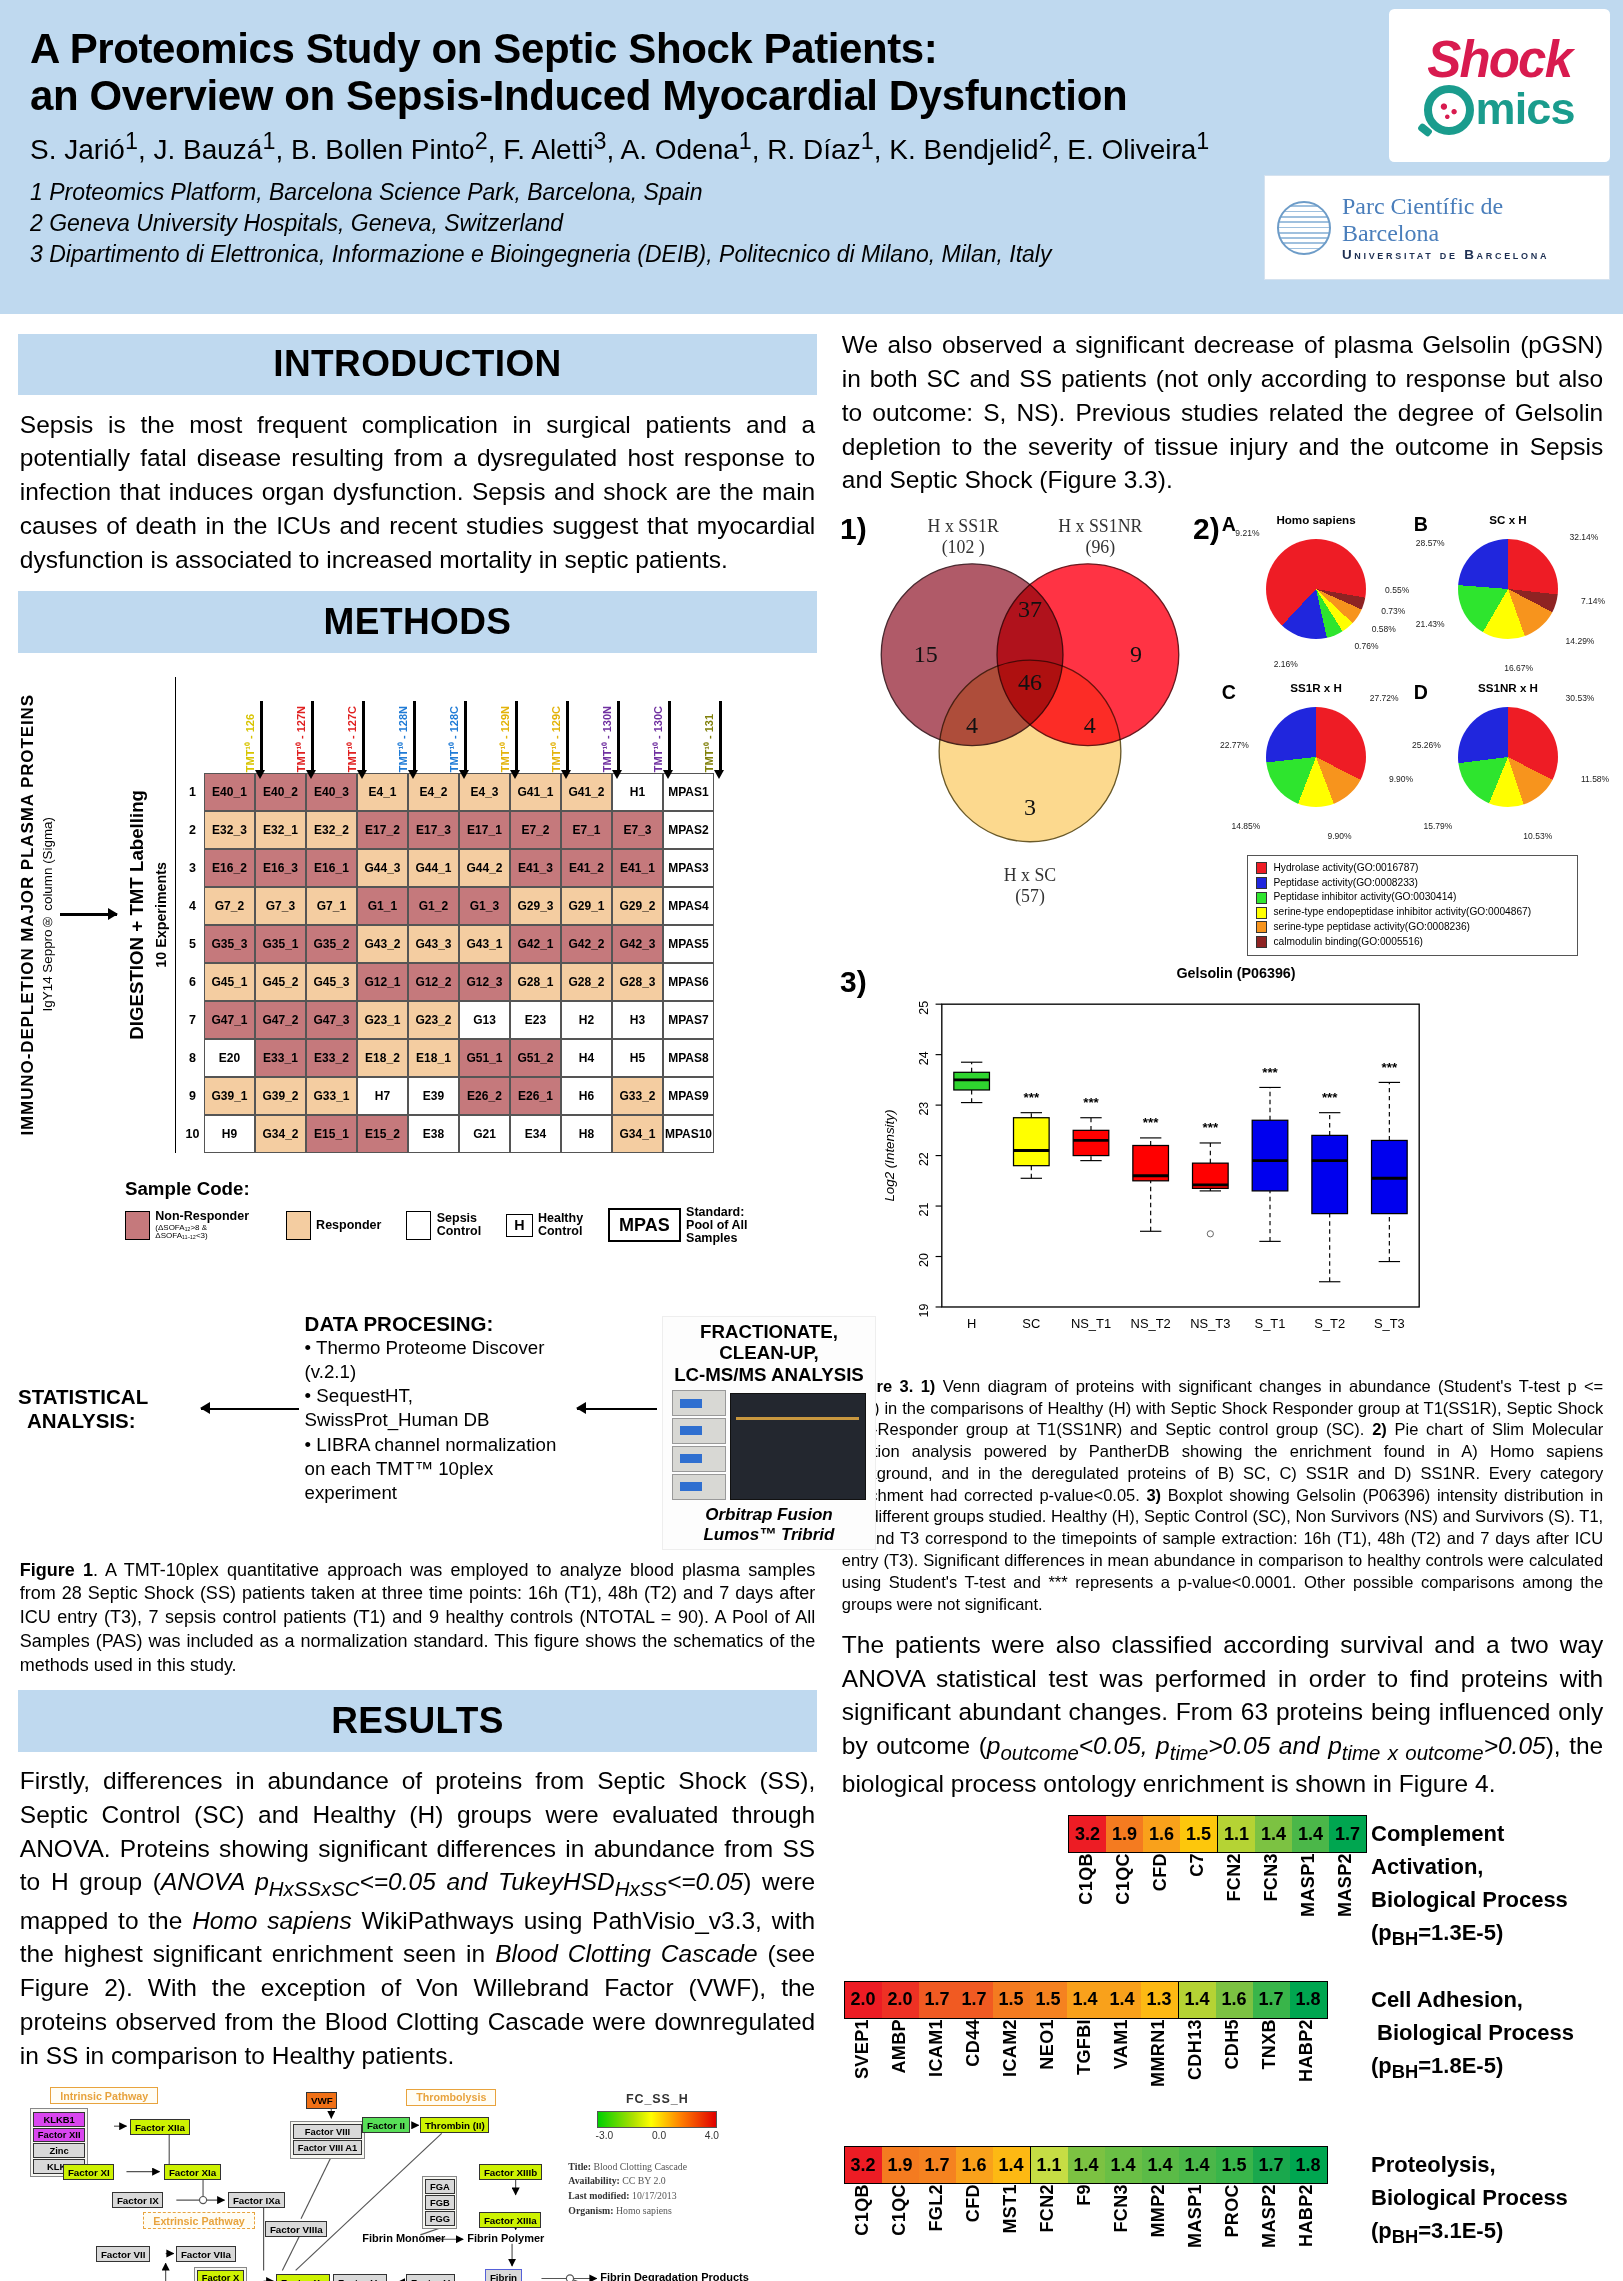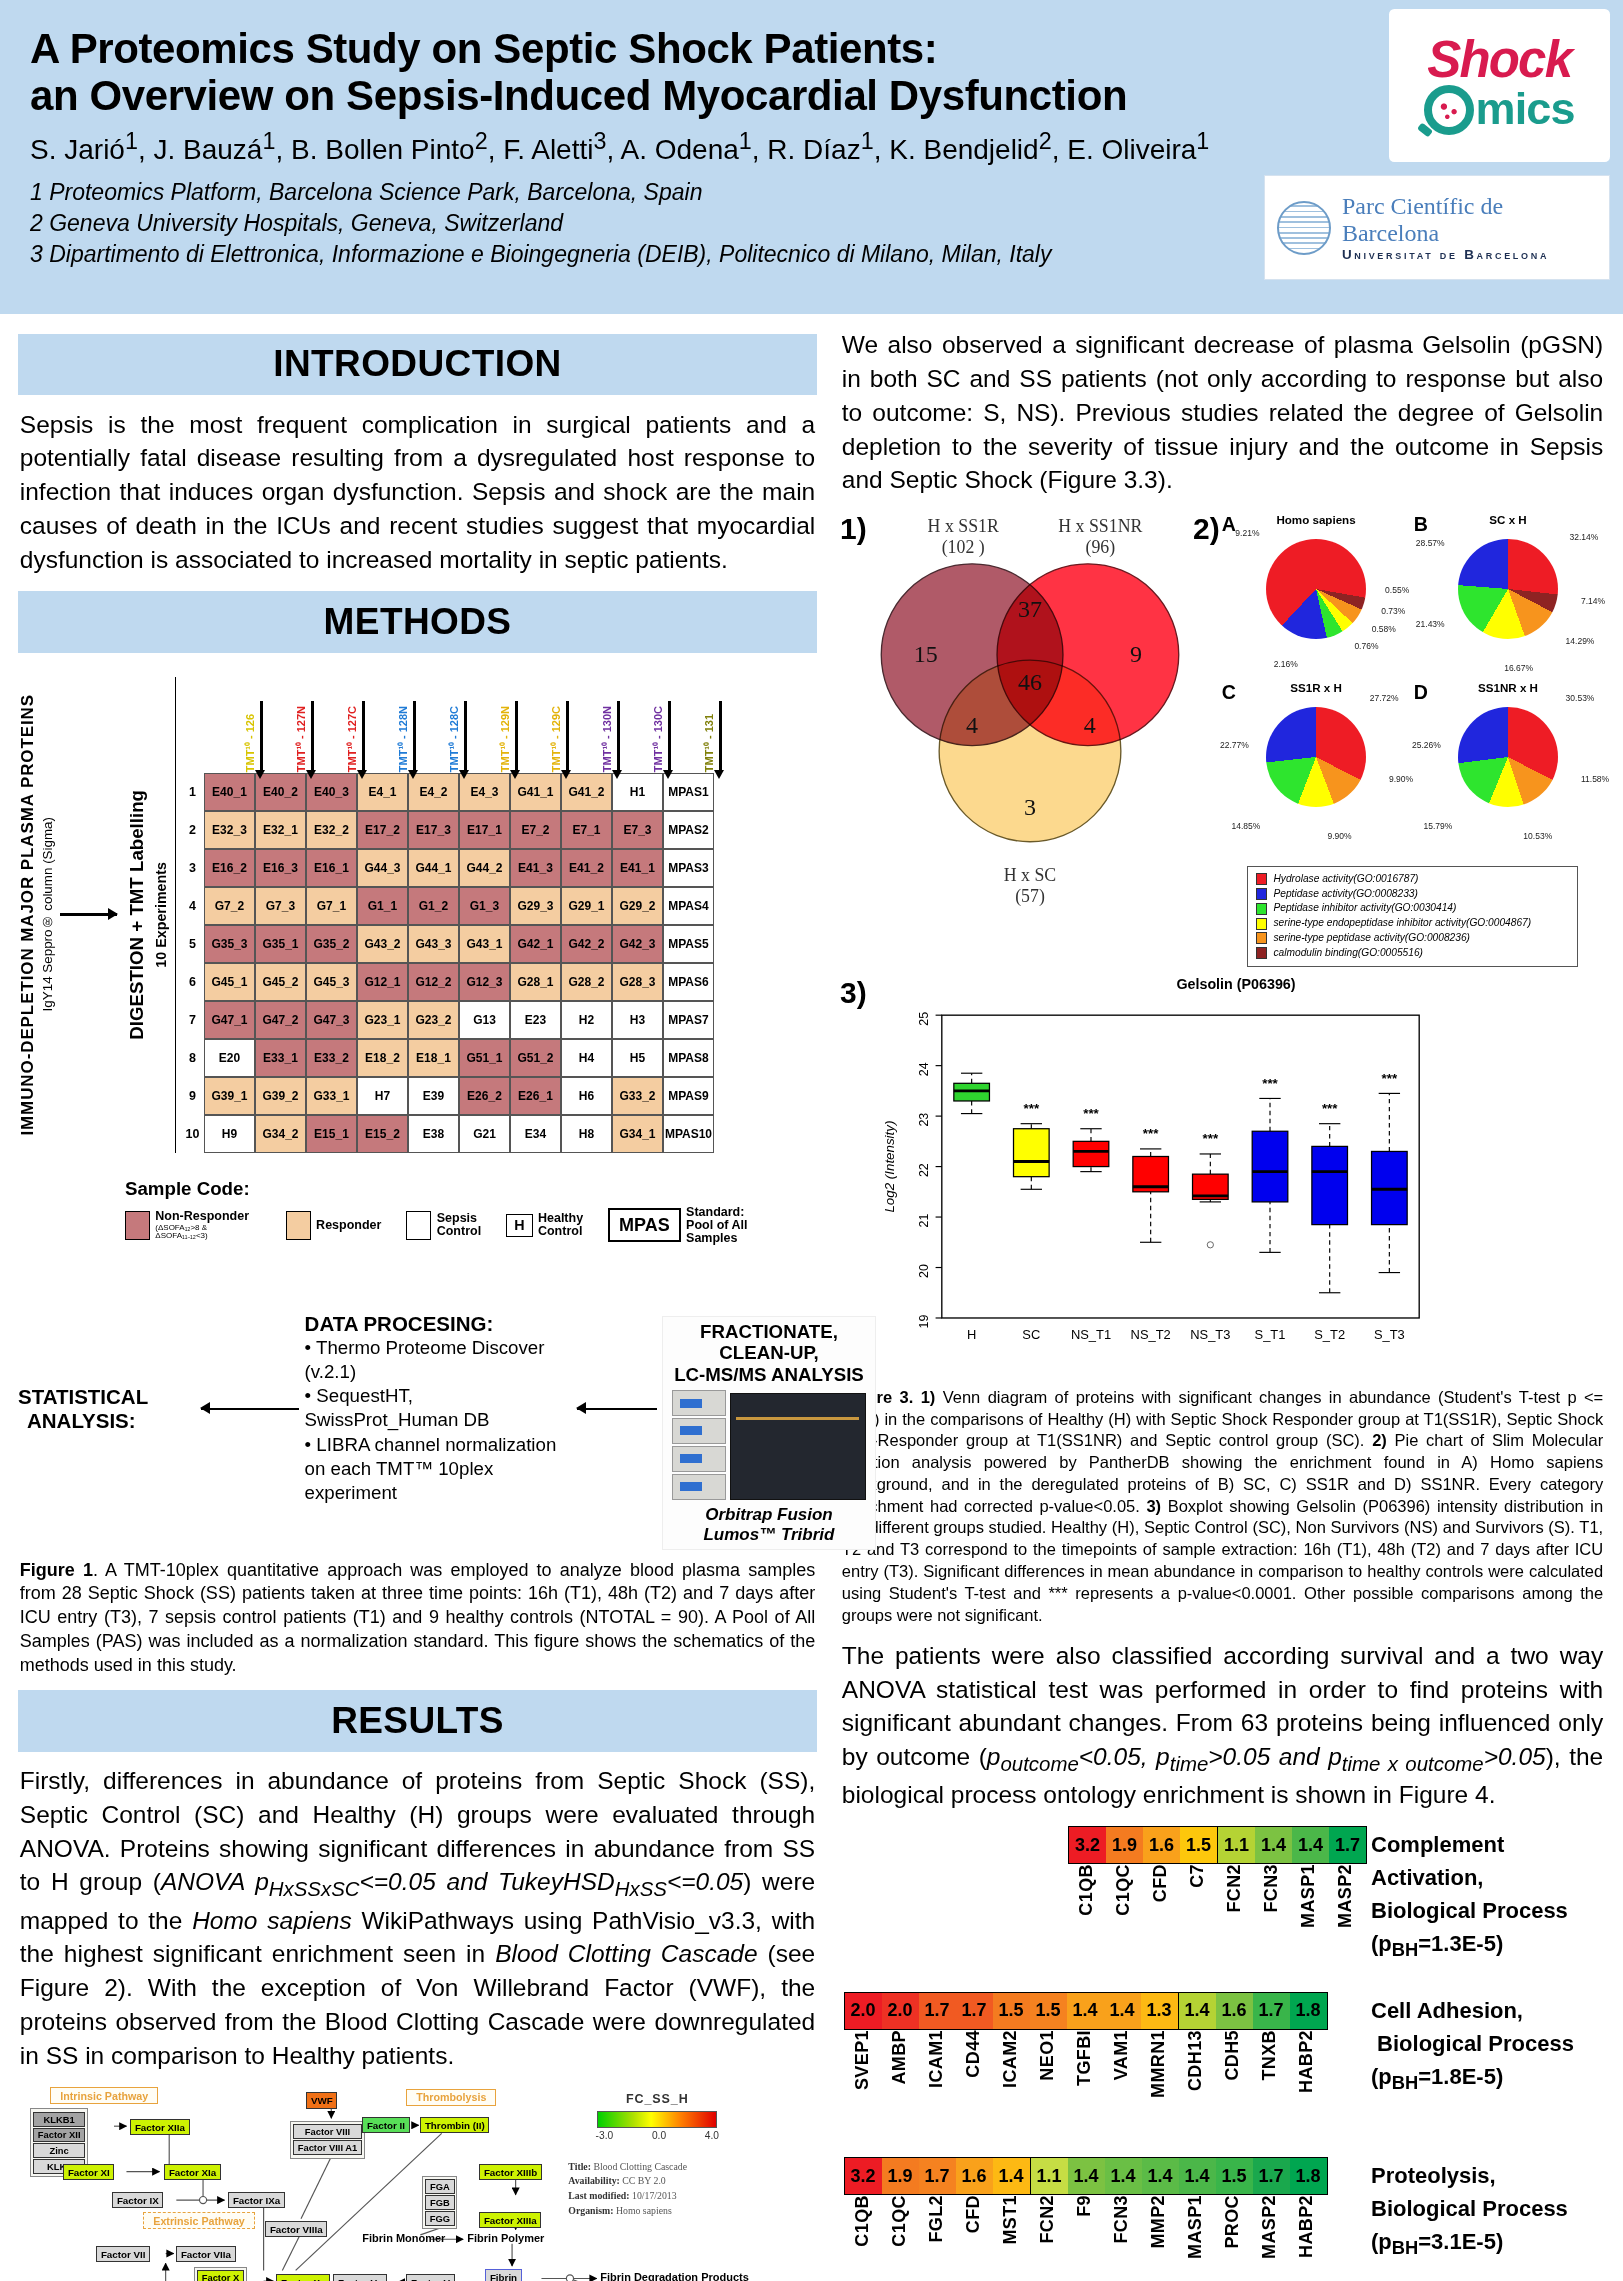--- a/index.html
+++ b/index.html
@@ -84,21 +84,21 @@
   .pathway{position:relative;width:784px;height:358px;margin:1.8px 0 0 5.3px;font-family:"Liberation Sans",sans-serif;}
   .pn{position:absolute;font-size:9.8px;font-weight:bold;border:1.3px solid #333;text-align:center;
       padding:1.8px 3.6px;background:#d9d9d9;white-space:nowrap;box-sizing:border-box;}
   .pn.g{background:#58de58;} .pn.c{background:#cdf202;} .pn.o{background:#f07016;} 
   .pn.f{background:#d9d9d9;border:1.8px solid #5560d8;}
   .ptext{position:absolute;font-size:11px;font-weight:bold;white-space:nowrap;}
   .pregion{position:absolute;font-size:10.7px;font-weight:bold;color:#e8a33d;border:1.3px solid #e8a33d;background:#fffdf5;padding:1.8px 9px;white-space:nowrap;}
   .pregion.dashed{border-style:dashed;}
   .pstack{position:absolute;border:1.3px solid #888;background:#f7f7f2;padding:1.8px;}
   .pstack .row{border:1.3px solid #333;font-size:9.4px;font-weight:bold;text-align:center;padding:0.9px 3.6px;margin:0.9px 0;background:#d9d9d9;white-space:nowrap;}
-  .pstack .row.g{background:#a3a3a3;} .pstack .row.c{background:#cdf202;}
+  .pstack .row.g{background:#d946ef;} .pstack .row.c{background:#cdf202;}
   .poct{position:absolute;background:#f2f2ec;border:1.3px solid #888;border-radius:18px;padding:3.6px 7.1px;text-align:center;}
   .poct .t{font-size:9.8px;font-weight:bold;line-height:1.1;}
   .fcleg{position:absolute;left:567px;top:5.3px;width:134px;text-align:center;}
   .fcleg .t{font-size:12.5px;font-weight:bold;letter-spacing:0.9px;color:#333;}
   .fcbar{height:15px;border:0.9px solid #555;margin:5.3px 7.1px 1.8px 7.1px;background:linear-gradient(90deg,#00d000,#aee000 30%,#ffff00 45%,#ff8000 70%,#e00000);}
   .fcscale{display:flex;justify-content:space-between;font-size:10.2px;padding:0 5.3px;color:#333;}
   .pmeta{position:absolute;left:545px;top:73px;font-size:9.8px;color:#555;line-height:1.5;font-family:"Liberation Serif",serif;}
   .pmeta b{color:#333;}
   
   .fig3top{display:flex;margin-top:3.6px;}
@@ -106,21 +106,21 @@
   .venn{width:326px;flex:0 0 auto;}
   .vennlab{font-family:"Liberation Serif",serif;font-size:20px;fill:#333;}
   .vennnum{font-family:"Liberation Serif",serif;font-size:27px;fill:#111;}
   .pies{flex:1 1 auto;position:relative;}
   .piegrid{display:flex;flex-wrap:wrap;}
   .pie-cell{width:192px;height:168px;position:relative;}
   .pie-letter{position:absolute;left:1.8px;top:1.8px;font-weight:bold;font-size:19.6px;}
   .pie-title{text-align:center;font-weight:bold;font-size:11.6px;padding-top:1.8px;}
   .pie{width:100px;height:100px;border-radius:50%;position:absolute;left:46px;top:27px;}
   .pie-lab{position:absolute;font-size:8.5px;color:#222;white-space:nowrap;}
-  .pie-legend{border:1.3px solid #555;padding:5.3px 7.1px;width:314px;margin:18px auto 0 auto;background:#fff;font-style:italic;}
+  .pie-legend{border:1.3px solid #555;padding:5.3px 7.1px;width:314px;margin:7px auto 0 auto;background:#fff;}
   .pl-row{display:flex;align-items:center;gap:6.2px;font-size:10.2px;line-height:1.45;}
   .pl-sw{width:9.8px;height:9.8px;border:0.9px solid #333;flex:0 0 auto;}
   .fig3box{display:flex;margin-top:9px;}
   .bp-wrap{flex:1;}
   .bp-title{text-align:center;font-weight:bold;font-size:14.3px;}
   
   .hm-row{position:relative;height:153px;margin-bottom:12.5px;}
   .hm-strip{position:absolute;top:0;}
   .hm-cells{display:flex;border:1.8px solid #000;}
   .hm-cell{width:37px;height:36px;display:flex;align-items:center;justify-content:center;font-weight:bold;font-size:18px;}

